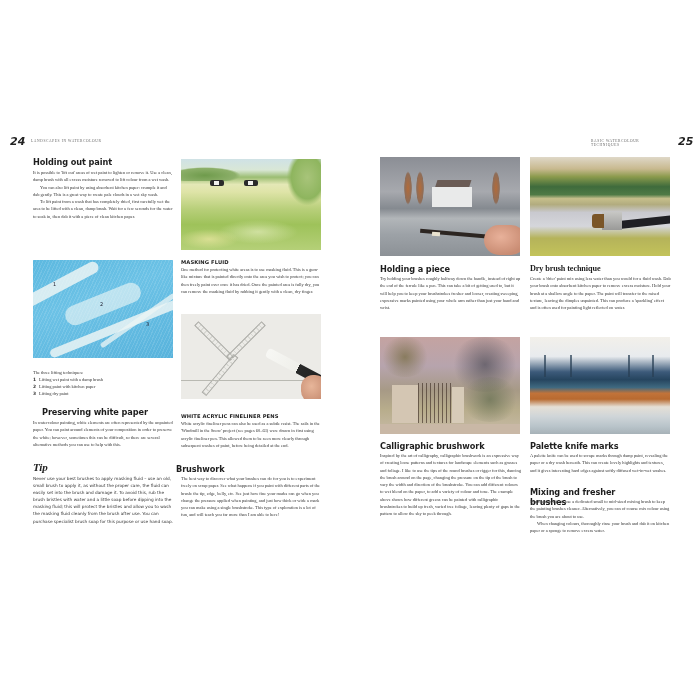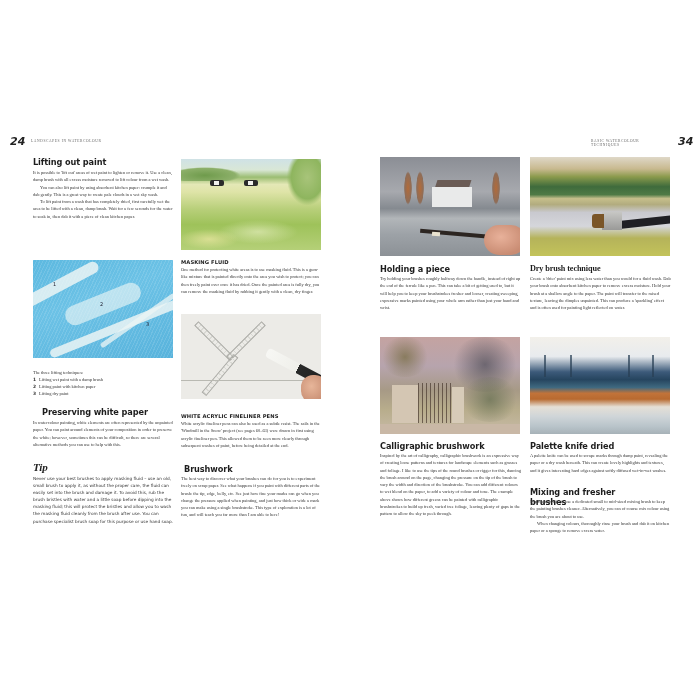--- a/index.html
+++ b/index.html
@@ -83,21 +83,21 @@
   .img-knife .tree { position: absolute; width: 2px; height: 22px; top: 18px; background: #283e54; opacity: 0.7; }
 </style>
 </head>
 <body>
 
 <div class="spread">
 
   <div class="folio" style="left:10px;">24</div>
   <div class="running" style="left:31px;">LANDSCAPES IN WATERCOLOUR</div>
 
-  <div class="h2" style="left:33px; top:157px;">Lifting out paint</div>
+  <div class="h2" style="left:33px; top:157px;">Holding out paint</div>
   <div class="body" style="left:33px; top:169px; width:140px;">
     <p>It is possible to 'lift out' areas of wet paint to lighten or remove it. Use a clean, damp brush with all excess moisture removed to lift colour from a wet wash.</p>
     <p class="indent">You can also lift paint by using absorbent kitchen paper: crumple it and dab gently. This is a great way to create pale clouds in a wet sky wash.</p>
     <p class="indent">To lift paint from a wash that has completely dried, first carefully wet the area to be lifted with a clean, damp brush. Wait for a few seconds for the water to soak in, then dab it with a piece of clean kitchen paper.</p>
   </div>
 
   <div class="img img-sky">
     <div class="streak" style="left:-20px; top:20px; width:90px; height:12px; transform:rotate(-28deg);"></div>
     <div class="streak" style="left:30px; top:34px; width:80px; height:20px; transform:rotate(-22deg); opacity:0.75;"></div>
     <div class="streak" style="left:12px; top:62px; width:150px; height:9px; transform:rotate(-22deg);"></div>
@@ -135,25 +135,25 @@
     <div class="sail" style="left:62px; top:2px; transform:rotate(45deg);"></div>
     <div class="sail" style="left:36px; top:36px; transform:rotate(40deg);"></div>
     <div class="ground"></div>
     <div class="pen"></div>
     <div class="hand"></div>
   </div>
 
   <div class="h3" style="left:181px; top:413px;">WHITE ACRYLIC FINELINER PENS</div>
   <div class="body" style="left:181px; top:420px; width:141px;">White acrylic fineliner pens can also be used as a subtle resist. The sails in the 'Windmill in the Snow' project (see pages 60–63) were drawn in first using acrylic fineliner pen. This allowed them to be seen more clearly through subsequent washes of paint, before being detailed at the end.</div>
 
-  <div class="h2" style="left:184px; top:464px;">Brushwork</div>
+  <div class="h2" style="left:176px; top:464px;">Brushwork</div>
   <div class="body" style="left:181px; top:475px; width:141px;">The best way to discover what your brushes can do for you is to experiment freely on scrap paper. See what happens if you paint with different parts of the brush: the tip, edge, belly, etc. See just how fine your marks can go when you change the pressure applied when painting, and just how thick or wide a mark you can make using a single brushstroke. This type of exploration is a lot of fun, and will teach you far more than I am able to here!</div>
 
   <div class="running" style="left:591px;">BASIC WATERCOLOUR TECHNIQUES</div>
-  <div class="folio" style="left:678px;">34</div>
+  <div class="folio" style="left:678px;">25</div>
 
   <div class="img img-cottage">
     <div class="tree" style="left:24px;"></div>
     <div class="tree" style="left:36px;"></div>
     <div class="tree" style="left:112px;"></div>
     <div class="roof"></div>
     <div class="house"></div>
     <div class="brush"></div>
     <div class="ferrule"></div>
     <div class="hand"></div>
@@ -184,21 +184,21 @@
   <div class="img img-knife">
     <div class="tree" style="left:14px;"></div>
     <div class="tree" style="left:40px;"></div>
     <div class="tree" style="left:98px;"></div>
     <div class="tree" style="left:122px;"></div>
   </div>
 
   <div class="h2" style="left:380px; top:441px;text-align:right;">Calligraphic brushwork</div>
   <div class="body" style="left:380px; top:452px; width:141px;">Inspired by the art of calligraphy, calligraphic brushwork is an expressive way of creating loose patterns and textures for landscape elements such as grasses and foliage. I like to use the tips of the round brushes or rigger for this, dancing the brush around on the page, changing the pressure on the tip of the brush to vary the width and direction of the brushstroke. You can add different colours to wet blend on the paper, to add a variety of colour and tone. The example above shows how different greens can be painted with calligraphic brushstrokes to build up fresh, varied tree foliage, leaving plenty of gaps in the pattern to allow the sky to peek through.</div>
 
-  <div class="h2" style="left:530px; top:441px;">Palette knife dried</div>
+  <div class="h2" style="left:530px; top:441px;">Palette knife marks</div>
   <div class="body" style="left:530px; top:452px; width:141px;">A palette knife can be used to scrape marks through damp paint, revealing the paper or a dry wash beneath. This can create lovely highlights and textures, and it gives interesting hard edges against softly diffused wet-in-wet washes.</div>
 
   <div class="h2" style="left:530px; top:487px;">Mixing and fresher brushes</div>
   <div class="body" style="left:530px; top:498px; width:141px;">
     <p>Some artists like to use a dedicated small to mid-sized mixing brush to keep the painting brushes cleaner. Alternatively, you can of course mix colour using the brush you are about to use.</p>
     <p class="indent">When changing colours, thoroughly rinse your brush and dab it on kitchen paper or a sponge to remove excess water.</p>
   </div>
 </div>
 
 </body></html>

